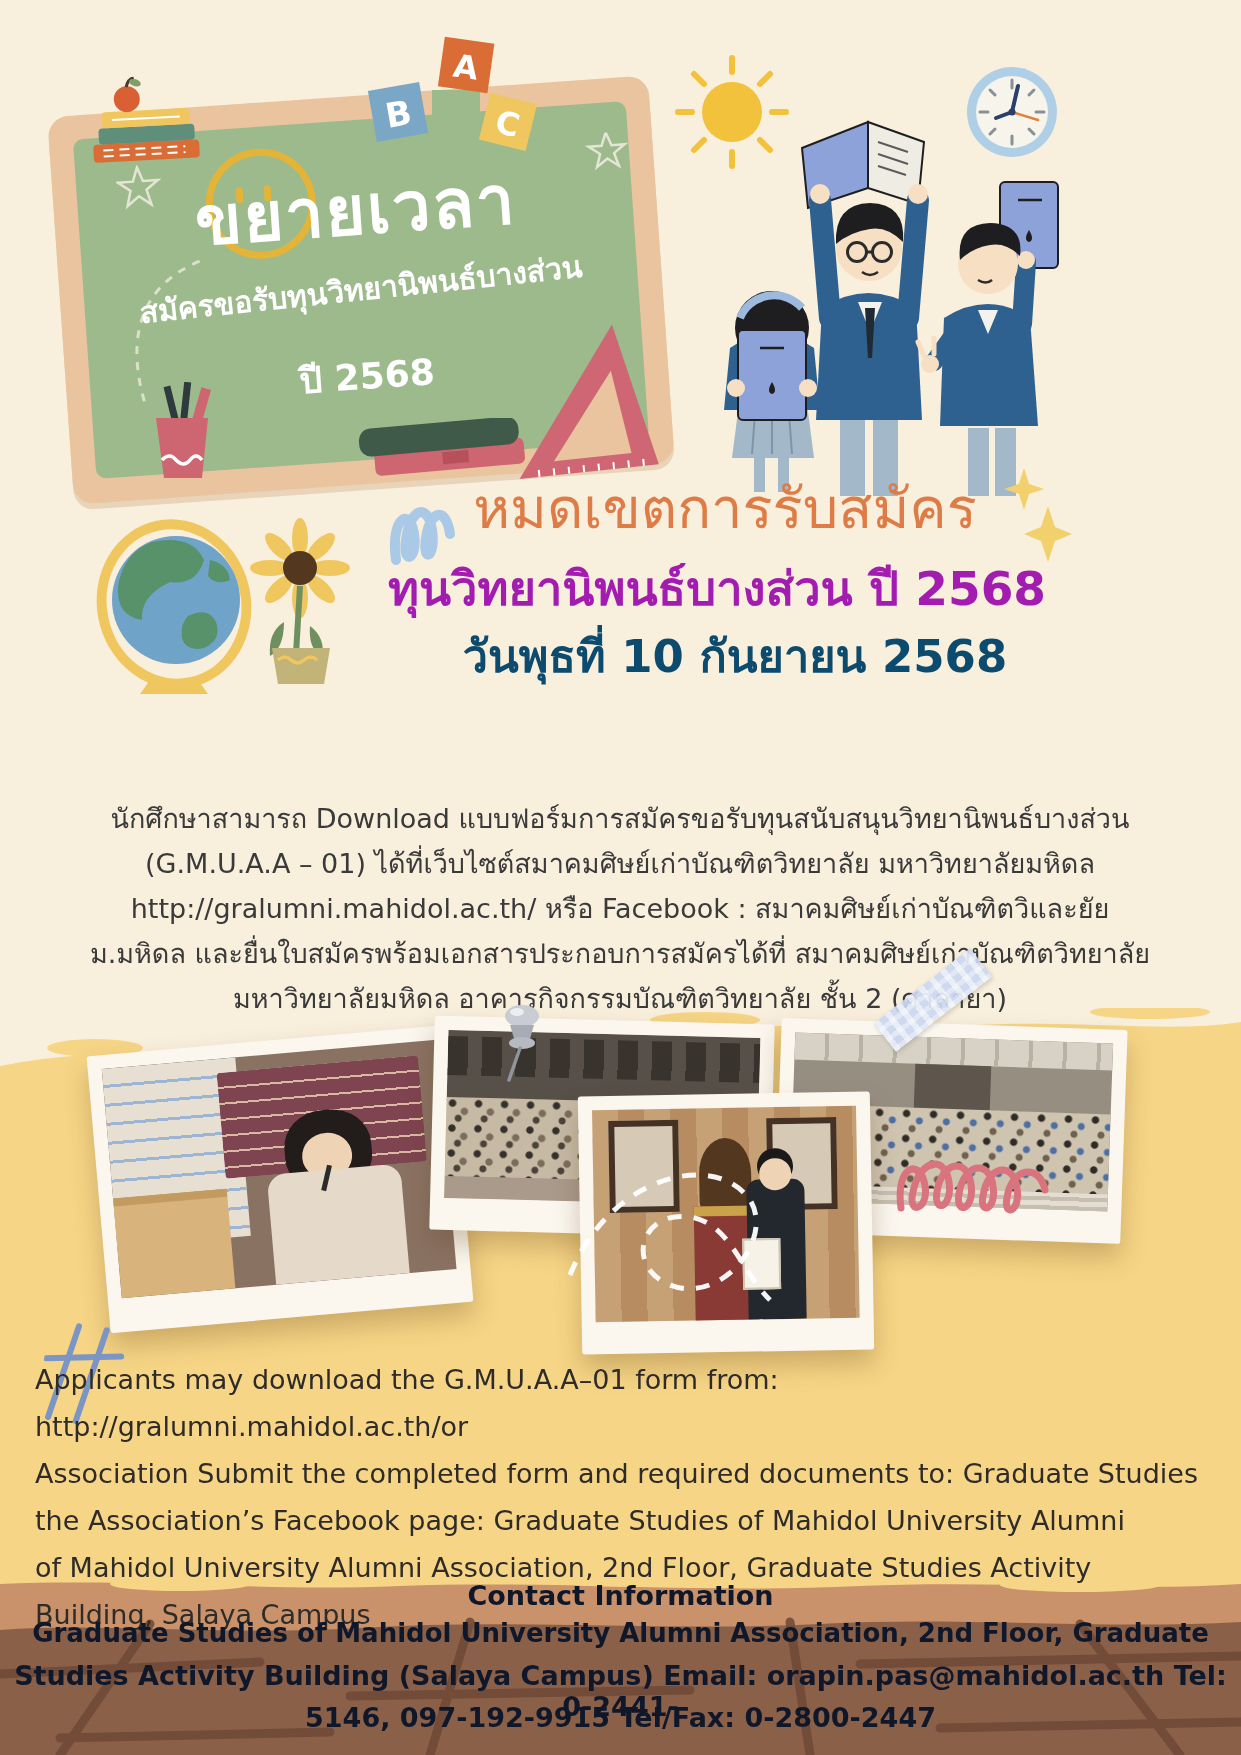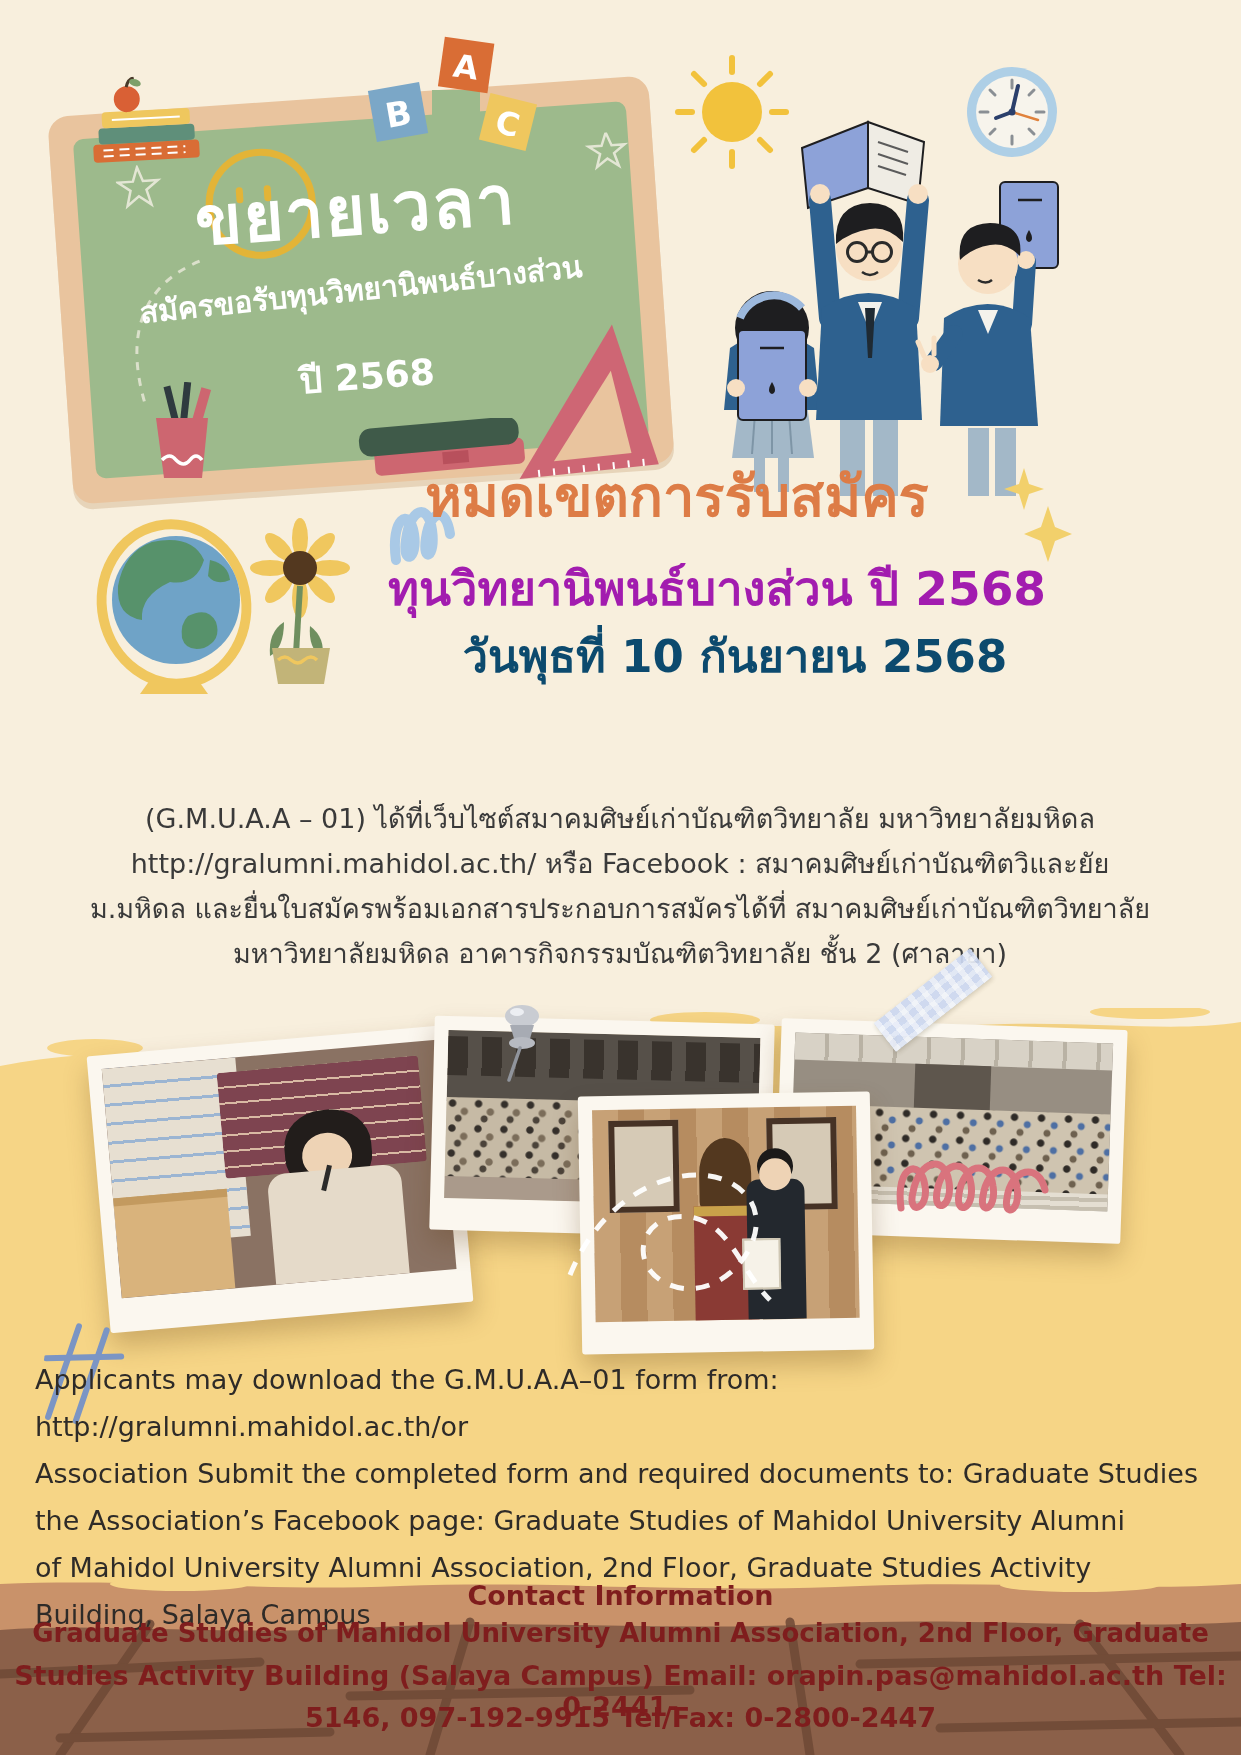--- a/index.html
+++ b/index.html
@@ -16,22 +16,22 @@
   .board-sub{position:absolute;left:0;top:146px;width:100%;text-align:center;color:#fff;
              font-size:30px;font-weight:bold;transform:rotate(-2deg);}
   .board-year{position:absolute;left:30%;top:228px;width:40%;text-align:center;color:#fff;
               font-size:36px;font-weight:bold;}
   .smiley{position:absolute;left:128px;top:22px;width:96px;height:96px;border:7px solid #f0b429;
           border-radius:50%;opacity:.85;}
   .smiley:before{content:"";position:absolute;left:24px;top:30px;width:7px;height:16px;background:#f0b429;border-radius:4px;}
   .smiley:after{content:"";position:absolute;left:52px;top:30px;width:7px;height:16px;background:#f0b429;border-radius:4px;}
 
   
-  .head-orange{left:425px;top:462px;width:600px;text-align:left;color:#dd7c46;
-               font-size:56px;font-weight:bold;line-height:1.25;}
+  .head-orange{left:425px;top:474px;width:600px;text-align:center;color:#dd7c46;
+               font-size:56px;font-weight:normal;line-height:1.25;}
   .head-green{left:312px;top:556px;width:810px;text-align:center;color:#a21caf;
               font-size:47px;font-weight:bold;line-height:1.4;}
   .head-blue{left:330px;top:624px;width:810px;text-align:center;color:#0c4a6e;
              font-size:45px;font-weight:bold;line-height:1.45;}
 
   
   .thai-par{left:80px;top:796px;width:1080px;text-align:center;color:#3a3a3a;
             font-size:27px;line-height:45px;}
   .eng-par{left:35px;top:1356px;width:1170px;text-align:left;color:#2e2b28;
            font-size:27px;line-height:47px;z-index:6;}
@@ -102,21 +102,21 @@
   .sc4 .steps{position:absolute;left:0;bottom:0;width:100%;height:10%;background:#e4ded2;
     background-image:repeating-linear-gradient(0deg,#c6bfb0 0 4px,transparent 4px 9px);}
 
   
   .tape{left:872px;top:982px;width:122px;height:36px;transform:rotate(-38deg);z-index:5;
         background-color:#ccd8f1;opacity:.92;box-shadow:0 2px 5px rgba(80,70,40,.25);
         background-image:repeating-linear-gradient(90deg,rgba(255,255,255,.55) 0 6px,transparent 6px 14px),
         repeating-linear-gradient(0deg,rgba(255,255,255,.4) 0 5px,transparent 5px 12px);}
 
   
-  .contact{left:0;width:100%;text-align:center;color:#7f1d1d;font-weight:bold;z-index:7;}
+  .contact{left:0;width:100%;text-align:center;color:#0f172a;font-weight:bold;z-index:7;}
   .c-title{top:1580px;font-size:27px;}
   .c-l1{top:1618px;font-size:26px;}
   .c-l2{top:1660px;font-size:27px;}
   .c-l3{top:1702px;font-size:27px;}
   svg{display:block;}
 </style>
 </head>
 <body>
 
 <div class="poster">
@@ -331,20 +331,21 @@
   <svg class="abs" style="left:1002px;top:468px;" width="70" height="110">
     <path d="M22 0 L27 16 L42 21 L27 26 L22 42 L17 26 L2 21 L17 16 Z" fill="#f2d06b"></path>
     <path d="M46 38 L53 59 L70 66 L53 73 L46 94 L39 73 L22 66 L39 59 Z" fill="#f2d06b"></path>
   </svg>
 
   <div class="abs head-orange">หมดเขตการรับสมัคร</div>
   <div class="abs head-green">ทุนวิทยานิพนธ์บางส่วน ปี 2568</div>
   <div class="abs head-blue">วันพุธที่ 10 กันยายน 2568</div>
 
   <div class="abs thai-par">
+    <div>นักศึกษาสามารถ Download แบบฟอร์มการสมัครขอรับทุนสนับสนุนวิทยานิพนธ์บางส่วน</div>
     <div>(G.M.U.A.A – 01)  ได้ที่เว็บไซต์สมาคมศิษย์เก่าบัณฑิตวิทยาลัย มหาวิทยาลัยมหิดล</div>
     <div><span>http://</span><span class="u-link">gralumni.mahidol.ac.th/</span><span> หรือ Facebook : สมาคมศิษย์เก่าบัณฑิตวิและยัย</span></div>
     <div>ม.มหิดล และยื่นใบสมัครพร้อมเอกสารประกอบการสมัครได้ที่ สมาคมศิษย์เก่าบัณฑิตวิทยาลัย</div>
     <div>มหาวิทยาลัยมหิดล อาคารกิจกรรมบัณฑิตวิทยาลัย ชั้น 2 (ศาลายา)</div>
   </div>
 
   <svg class="abs" style="left:492px;top:1000px;z-index:5;" width="60" height="88">
     <ellipse cx="30" cy="16" rx="17" ry="11" fill="#c9ccd2"></ellipse>
     <ellipse cx="25" cy="12" rx="7" ry="4" fill="#eceef2"></ellipse>
     <path d="M18 25 L42 25 L37 42 L23 42 Z" fill="#a7abb3"></path>

